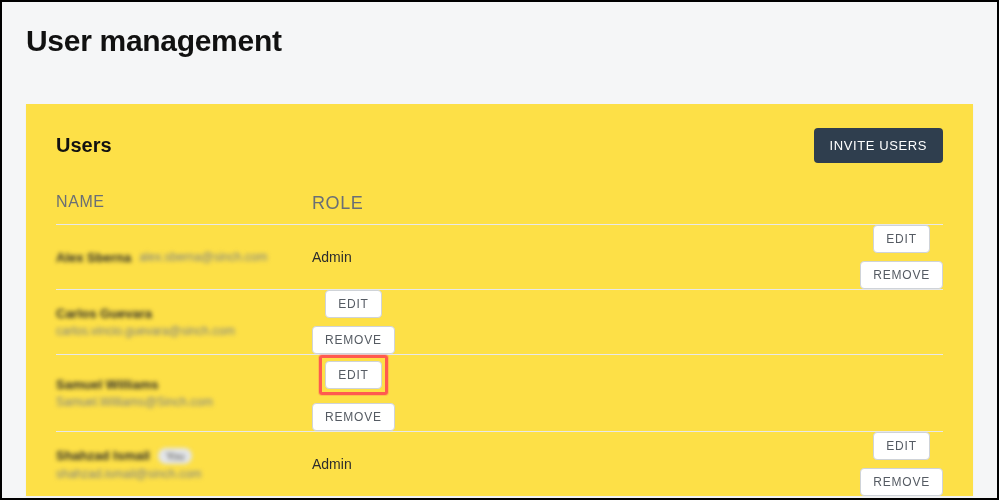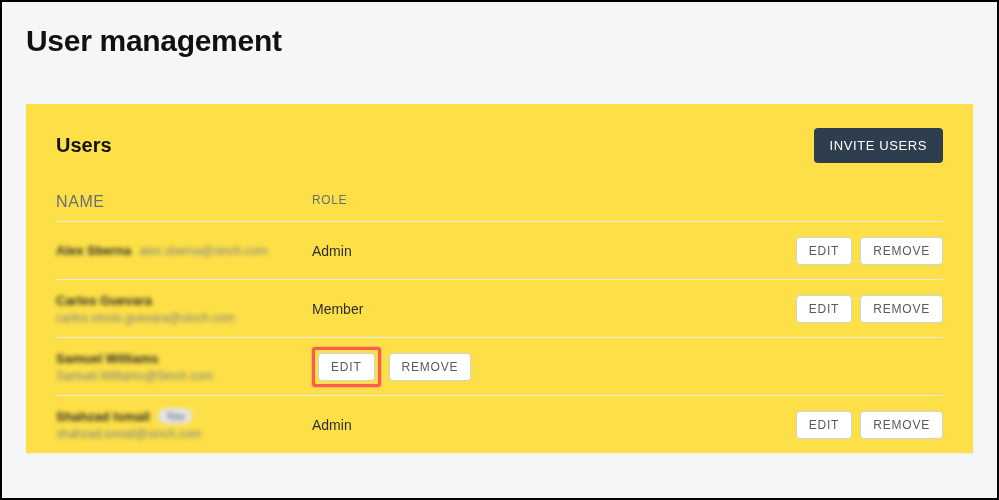--- a/index.html
+++ b/index.html
@@ -62,21 +62,21 @@
     padding: 18px 0 10px 0;
   }
   .th-name {
     width: 256px;
     font-size: 16px;
     letter-spacing: 0.6px;
     color: #6a6f75;
   }
   .th-role {
     flex: 0 0 auto;
-    font-size: 12px;
+    font-size: 18px;
     letter-spacing: 0.6px;
     color: #6a6f75;
   }
   .trow {
     display: flex;
     align-items: center;
     border-top: 1px solid #e7e8ea;
     min-height: 58px;
     padding: 0 0;
   }
@@ -118,20 +118,21 @@
   }
   .col-role {
     flex: 1 1 auto;
     font-size: 14px;
     color: #2d2d2d;
   }
   .col-actions {
     display: flex;
     gap: 8px;
     align-items: center;
+    flex-direction: column;
   }
   .btn-outline {
     background: #fff;
     border: 1px solid #cfd3d8;
     border-radius: 4px;
     color: #555b63;
     font-size: 12px;
     letter-spacing: 0.8px;
     padding: 7px 12px;
     cursor: pointer;
@@ -176,21 +177,20 @@
         </div>
       </div>
 
       <div class="trow">
         <div class="col-name">
           <div class="col-name-line">
             <span class="name-strong">Carlos Guevara</span>
           </div>
           <span class="email-below">carlos.vincio.guevara@sinch.com</span>
         </div>
-        <div class="col-role">Member</div>
         <div class="col-actions">
           <button class="btn-outline">EDIT</button>
           <button class="btn-outline">REMOVE</button>
         </div>
       </div>
 
       <div class="trow">
         <div class="col-name">
           <div class="col-name-line">
             <span class="name-strong">Samuel Williams</span>

